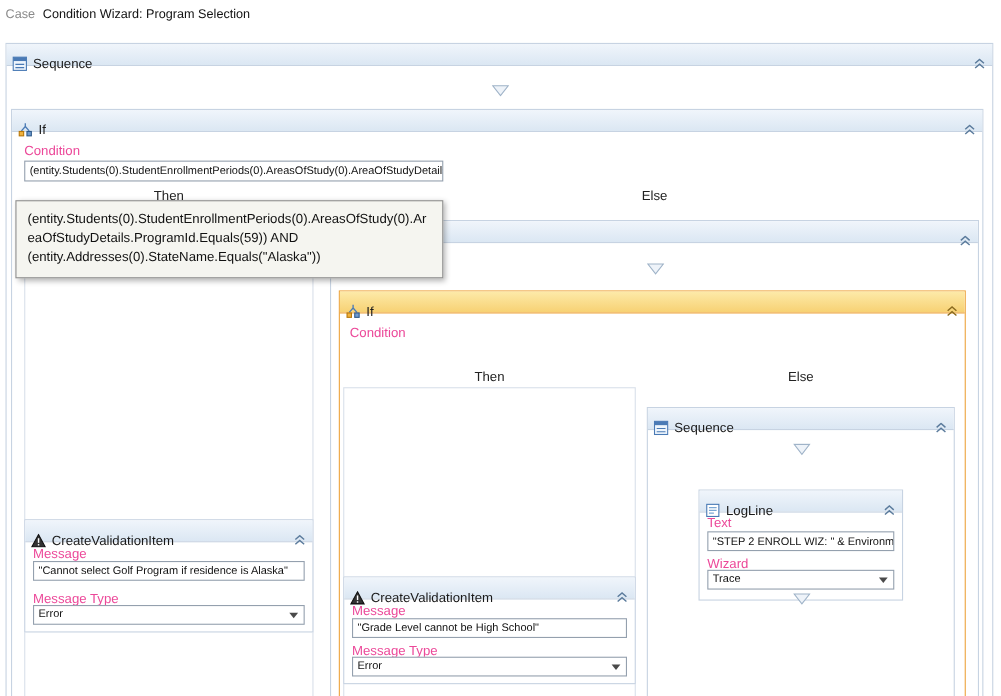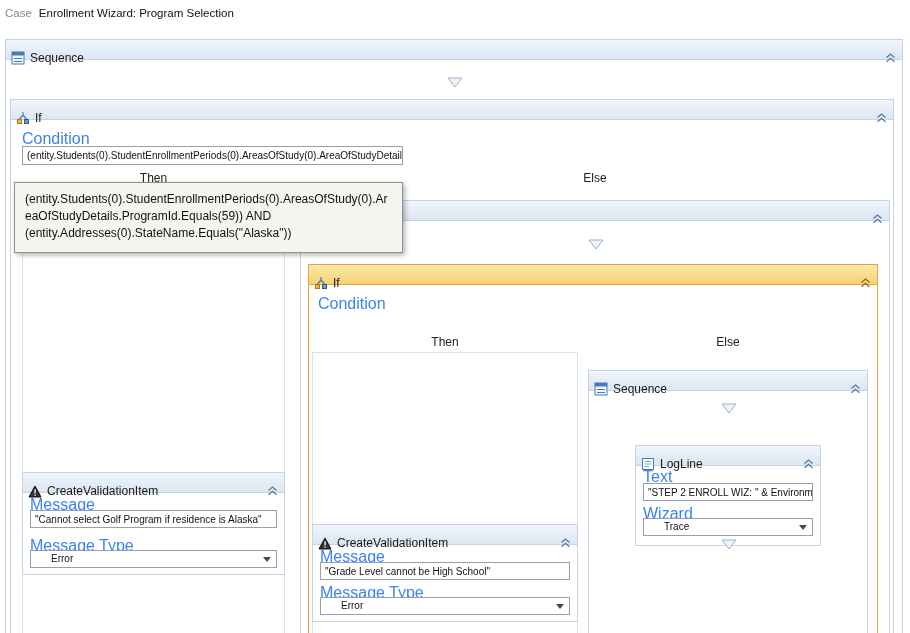--- a/index.html
+++ b/index.html
@@ -20,27 +20,27 @@
                 padding:17px 6px 0 5px; background:linear-gradient(#f0f5fb,#dbe7f3);
                 border-bottom:1px solid #c7d3e2; font-size:12px; color:#1a1a1a; }
   .act-header .chev { margin-left:auto; display:flex; align-items:center; }
   .icon { display:flex; align-items:center; }
 
   .selected { border-color:#eda33c; }
   .selected > .act-header { background:linear-gradient(#fdeaa9,#f7d173); border-bottom-color:#eda33c; }
 
   .panel { position:absolute; background:#fff; border:1px solid #d9e0ea; }
 
-  .lbl { position:absolute; font-size:16px; color:#3b82f6; white-space:nowrap; }
+  .lbl { position:absolute; font-size:12px; color:#ec4899; white-space:nowrap; }
   .branch-label { position:absolute; font-size:12px; color:#222; text-align:center; }
 
   .tb { position:absolute; background:#fff; border:1px solid #94a0ae; font-size:10px;
         line-height:17px; padding:0 4px; white-space:nowrap; overflow:hidden; color:#111; }
   .dd { position:absolute; background:#fff; border:1px solid #94a0ae; font-size:10px;
-        line-height:16px; padding:0 16px 0 20px; white-space:nowrap; overflow:hidden; color:#111; cursor:default; }
+        line-height:16px; padding:0 16px 0 4px; white-space:nowrap; overflow:hidden; color:#111; cursor:default; }
   .dd .caret { position:absolute; right:5px; top:6px; width:0; height:0;
                border-left:4px solid transparent; border-right:4px solid transparent;
                border-top:5px solid #4a4a4a; }
 
   .tri { position:absolute; line-height:0; }
 
   .tooltip { position:absolute; left:14px; top:182px; width:389px; min-height:71px;
              background:#f5f5f0; border:1px solid #8f8f8f; box-shadow:2px 2px 5px rgba(0,0,0,.3);
              padding:8px 10px; font-size:12px; line-height:17px; color:#111;
              overflow-wrap:anywhere; z-index:50; }
@@ -88,21 +88,21 @@
   #log-level-label { left:7px; top:59px; }
   #log-level-dd    { left:7px; top:72px; width:170px; height:18px; }
 </style>
 </head>
 <body>
 
 <div class="canvas">
 
   <div class="crumb">
     <span class="crumb-root">Case</span>
-    <span class="crumb-cur">Enrollment Wizard: Program Selection</span>
+    <span class="crumb-cur">Condition Wizard: Program Selection</span>
   </div>
 
   <div class="activity" id="root-seq">
     <div class="act-header">
       <span class="icon">
         <svg width="14" height="14" viewBox="0 0 14 14">
             <rect x="1" y="1" width="12" height="12" fill="#eef5fc" stroke="#4a7ab5"></rect>
             <rect x="1" y="1" width="12" height="3.5" fill="#4a7ab5"></rect>
             <line x1="3" y1="7.5" x2="11" y2="7.5" stroke="#4a7ab5"></line>
             <line x1="3" y1="10.5" x2="11" y2="10.5" stroke="#4a7ab5"></line>

